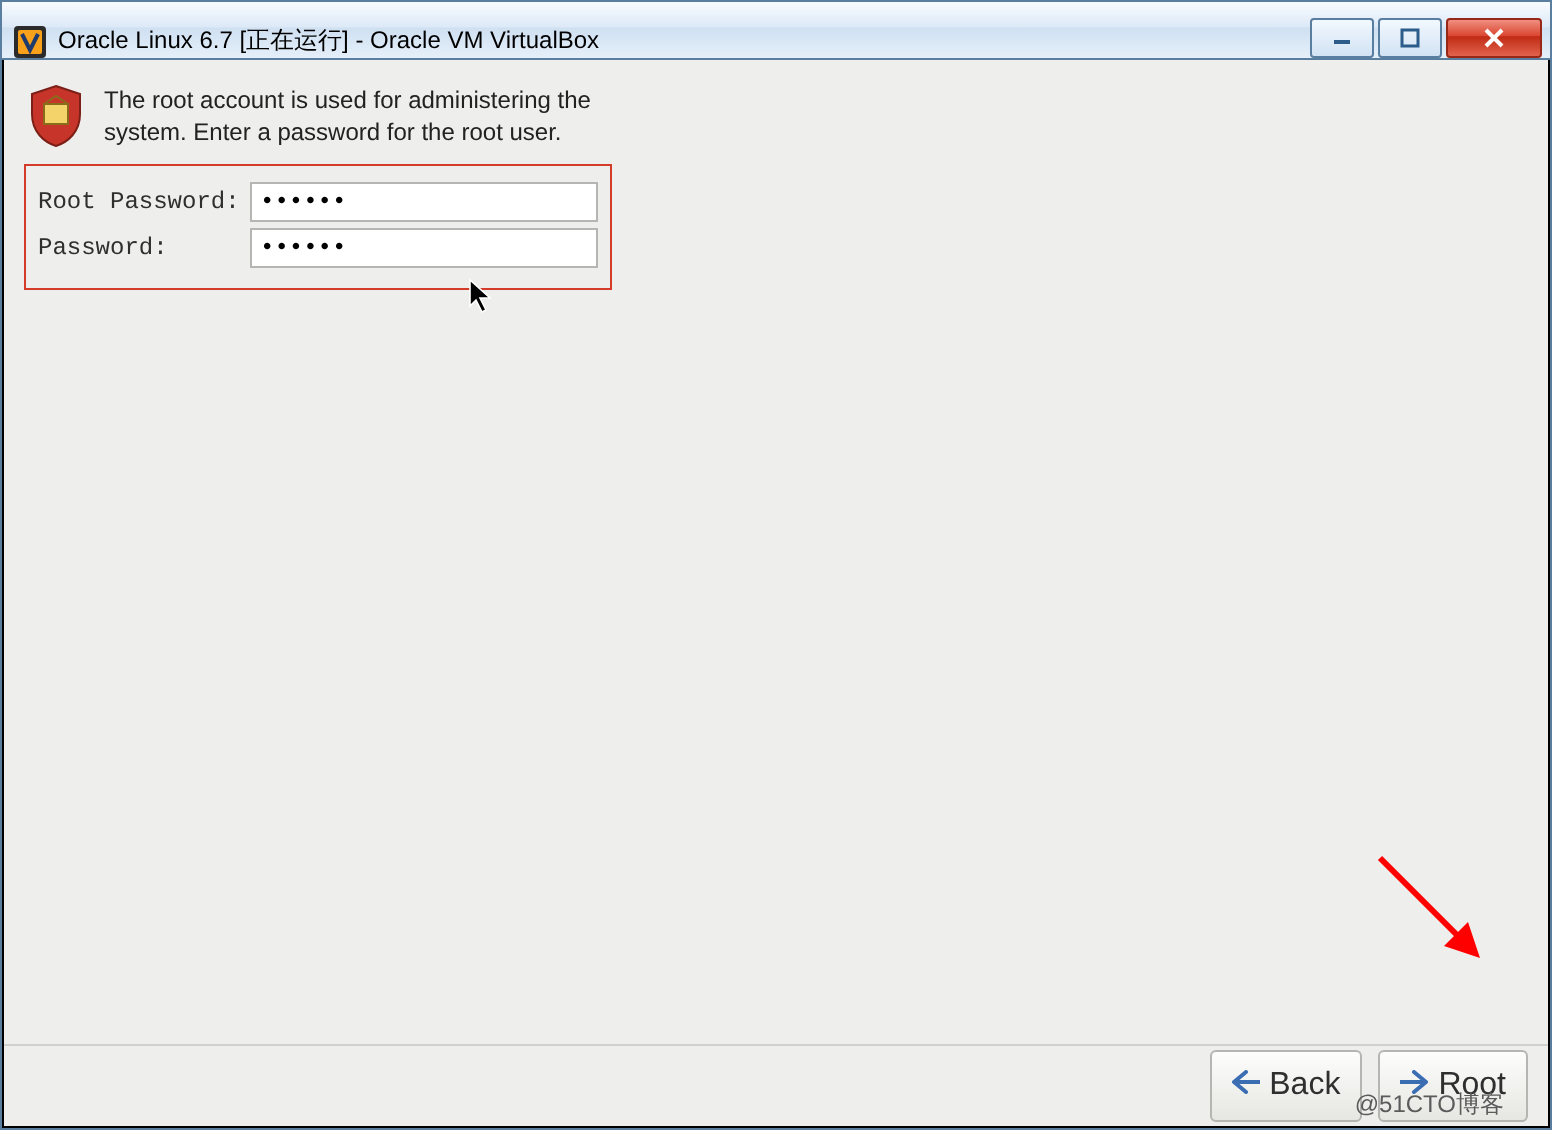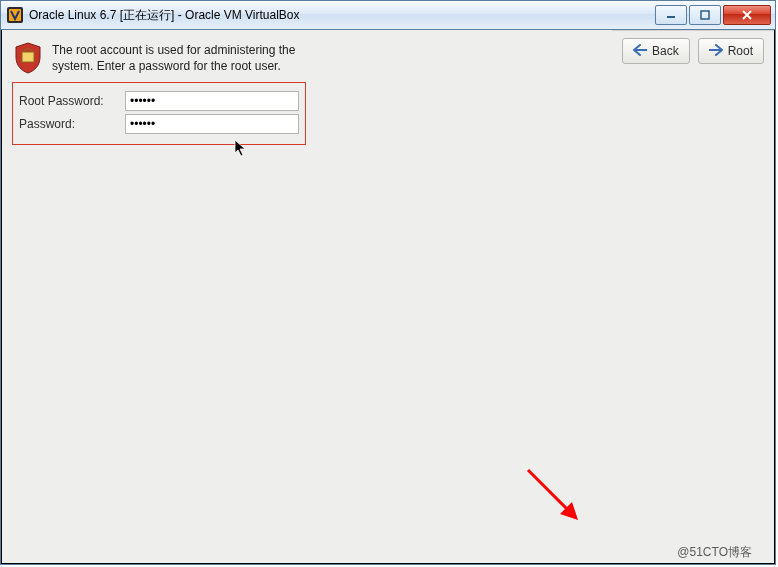--- a/index.html
+++ b/index.html
@@ -1,39 +1,39 @@
 <!DOCTYPE html>
 <html><head>
 <meta charset="utf-8">
 <style>
   html,body{margin:0;padding:0;font-family:"Segoe UI",Tahoma,sans-serif;font-size:12px;background:#fff;}
   .window{width:774px;height:563px;border:1px solid #5a7ea0;position:relative;background:#fff;box-shadow:0 0 0 1px #000 inset;}
   
-  .titlebar{height:28px;background:linear-gradient(#f7fbff,#dde9f7 45%,#cfe0f2 46%,#e5eff9);border-bottom:1px solid #5a7ea0;display:flex;align-items:center;padding:0 4px;}
+  .titlebar{height:28px;background:linear-gradient(#f7fbff,#dde9f7 45%,#cfe0f2 46%,#e5eff9);border-bottom:1px solid #5a7ea0;display:flex;align-items:flex-end;padding:0 4px;}
   .titlebar .app-icon{width:16px;height:16px;margin:0 6px 0 2px;display:flex;align-items:center;justify-content:center;}
   .titlebar .app-icon svg{display:block;}
   .title-text{flex:1;color:#000;font-size:12px;white-space:nowrap;overflow:hidden;}
   .win-controls{display:flex;gap:2px;}
   .win-btn{width:30px;height:18px;border:1px solid #5a7ea0;border-radius:2px;background:linear-gradient(#f2f8ff,#d2e3f3);display:flex;align-items:center;justify-content:center;color:#2b5c8a;font-weight:bold;}
   .win-btn.close{width:46px;background:linear-gradient(#f08f80,#d9442f 45%,#c02b15 46%,#e2624c);border-color:#972817;color:#fff;}
   .win-btn svg{display:block;}
   
-  .client{position:absolute;top:29px;left:1px;right:1px;bottom:1px;background:#eeeeec;display:flex;flex-direction:row;}
+  .client{position:absolute;top:29px;left:1px;right:1px;bottom:1px;background:#eeeeec;display:flex;flex-direction:column;}
   .content{flex:1;padding:10px 10px 0 10px;position:relative;}
   .intro{display:flex;align-items:flex-start;gap:10px;margin:2px 0 8px 2px;}
   .shield{width:28px;height:32px;flex:0 0 28px;}
   .intro-text{width:260px;color:#222;line-height:1.35;}
-  .pw-block{border:1.5px solid #d43b2a;padding:5px 6px 7px 6px;width:280px;}
+  .pw-block{border:1.5px solid #d43b2a;padding:5px 6px 7px 6px;width:280px;font-family:Liberation Mono, monospace;}
   .row{display:flex;align-items:center;margin:3px 0;}
   .row label{width:106px;color:#2f2f2f;}
   .row input{flex:1;height:18px;border:1px solid #b5b5b1;background:#fff;padding:0 4px;font-family:inherit;font-size:12px;color:#000;}
   .cursor{position:absolute;left:232px;top:109px;pointer-events:none;}
   
   .footer{height:40px;border-top:1px solid #d0d0cc;background:#eeeeec;display:flex;align-items:center;justify-content:flex-end;padding:0 10px;gap:8px;}
-  .btn{height:26px;min-width:64px;padding:12px 10px;border:1px solid #b5b5b1;border-radius:3px;background:linear-gradient(#fdfdfc,#e6e6e2);display:flex;align-items:center;justify-content:center;gap:5px;color:#2f2f2f;cursor:pointer;font-family:inherit;font-size:12px;}
+  .btn{height:36px;min-width:64px;padding:12px 10px;border:1px solid #b5b5b1;border-radius:3px;background:linear-gradient(#fdfdfc,#e6e6e2);display:flex;align-items:center;justify-content:center;gap:5px;color:#2f2f2f;cursor:pointer;font-family:inherit;font-size:16px;}
   .arrow-annot{position:absolute;right:22px;bottom:28px;color:#f00;pointer-events:none;}
   .watermark{position:absolute;right:22px;bottom:2px;font-size:12px;color:#5b5b5b;font-family:Arial,'Microsoft YaHei',sans-serif;pointer-events:none;}
 </style>
 </head>
 <body>
 
 <div class="window">
 
   <div class="titlebar">
     <span class="app-icon">

